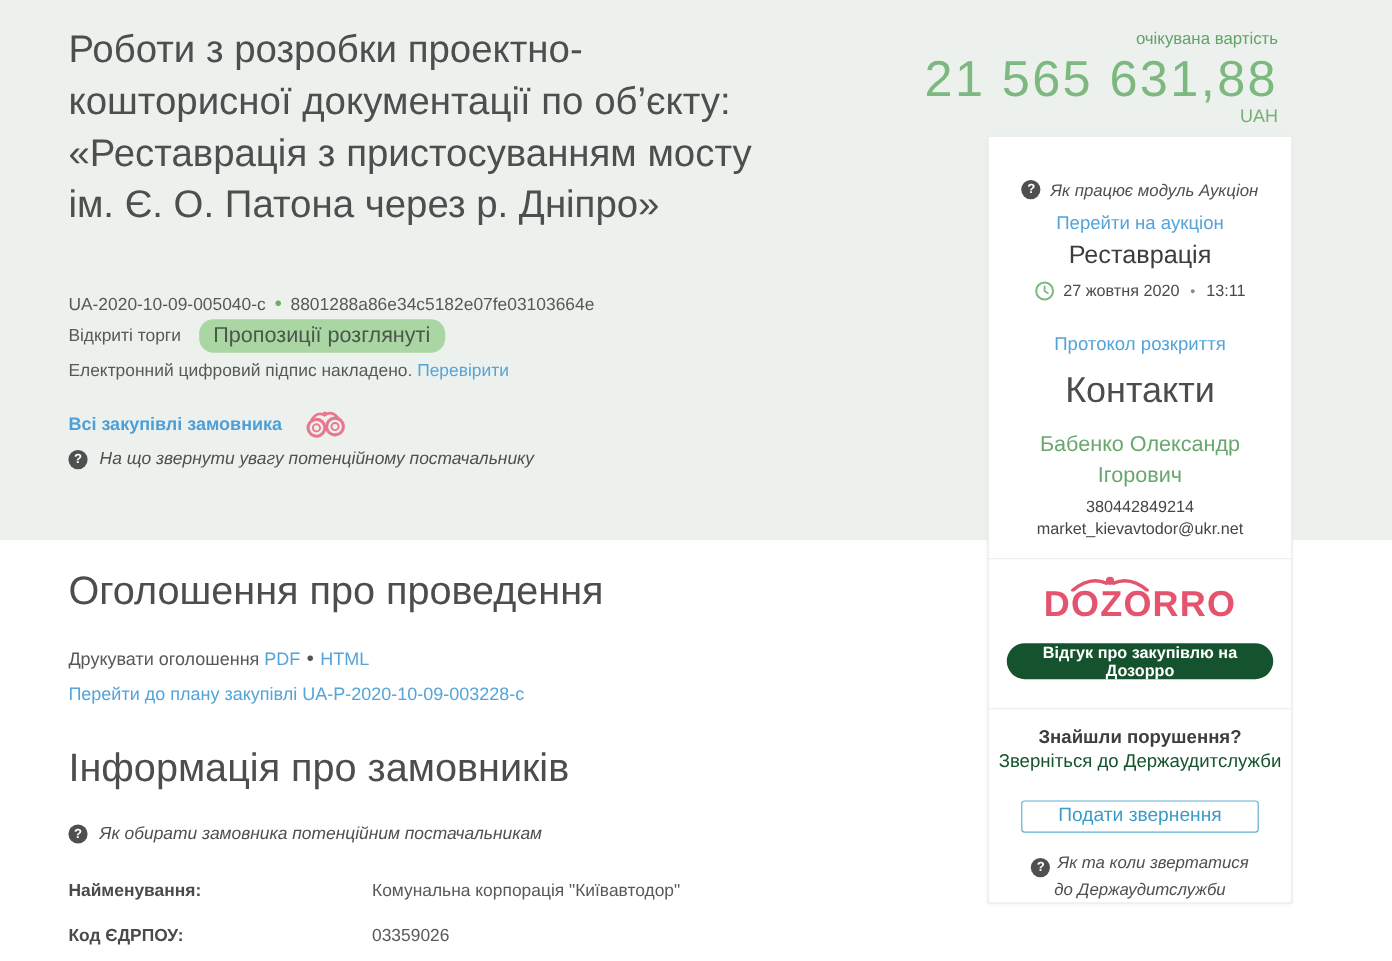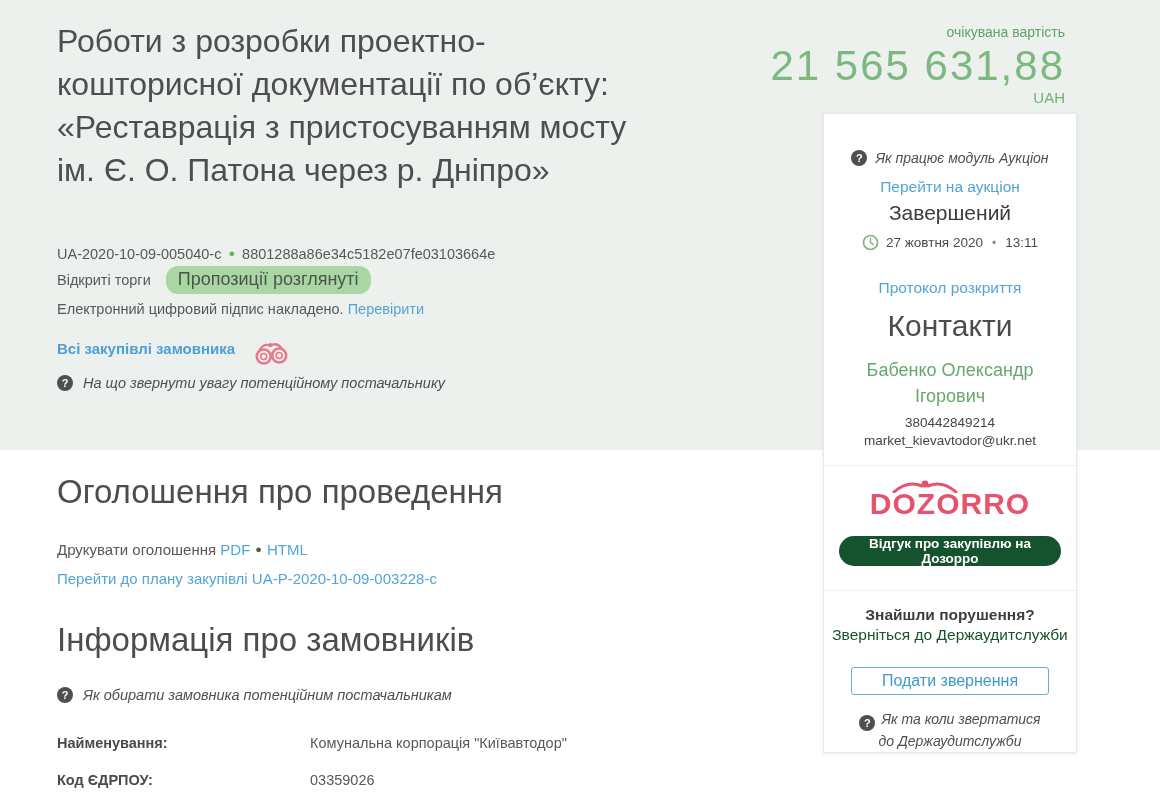--- a/index.html
+++ b/index.html
@@ -26,21 +26,21 @@
   .id-line { position:absolute; left:57px; top:246px; font-size:14.5px; color:#585858; }
   .green-dot { color:#6cb05f; margin:0 7px; font-size:11px; vertical-align:2px; }
 
   .status-line { position:absolute; left:57px; top:266px; display:flex; align-items:center; gap:15px; font-size:14.5px; }
   .badge { background:#a9d6a3; color:#4b564b; border-radius:12px; padding:3px 12px 4px; font-size:18px; }
 
   .sig-line { position:absolute; left:57px; top:301px; font-size:14.5px; }
 
   a.link, .link { color:#54a4d9; text-decoration:none; cursor:pointer; }
 
-  .all-line { position:absolute; left:57px; top:340px; display:flex; gap:18px; font-size:15px; }
+  .all-line { position:absolute; left:57px; top:340px; display:flex; align-items:center; gap:18px; font-size:15px; }
   .all-line .link { font-weight:700; color:#4d9fd6; }
 
   .hint-line { display:flex; align-items:center; gap:10px; font-style:italic; font-size:14.5px; color:#4f4f4f; }
   #hint-supplier { position:absolute; left:57px; top:375px; }
   #hint-customers { position:absolute; left:57px; top:687px; }
 
   .q-icon {
     width:16px; height:16px; border-radius:50%; background:#4f4f4f; color:#fff;
     font-size:11px; font-weight:700; font-style:normal;
     display:inline-flex; align-items:center; justify-content:center; flex:0 0 16px;
@@ -170,21 +170,21 @@
 
 <div class="card">
 
   <div class="card-hint">
     <span class="q-icon">?</span>
     <span>Як працює модуль Аукціон</span>
   </div>
 
   <a class="link auction-link">Перейти на аукціон</a>
 
-  <div class="status-big">Завершений</div>
+  <div class="status-big">Реставрація</div>
 
   <div class="date-row">
     <svg width="17" height="17" viewBox="0 0 16 16">
       <circle cx="8" cy="8" r="6.6" fill="none" stroke="#7cb87f" stroke-width="1.6"></circle>
       <path d="M8 4.4V8l2.6 1.7" fill="none" stroke="#7cb87f" stroke-width="1.4" stroke-linecap="round"></path>
     </svg>
     <span>27 жовтня 2020</span>
     <span class="date-sep">•</span>
     <span>13:11</span>
   </div>

